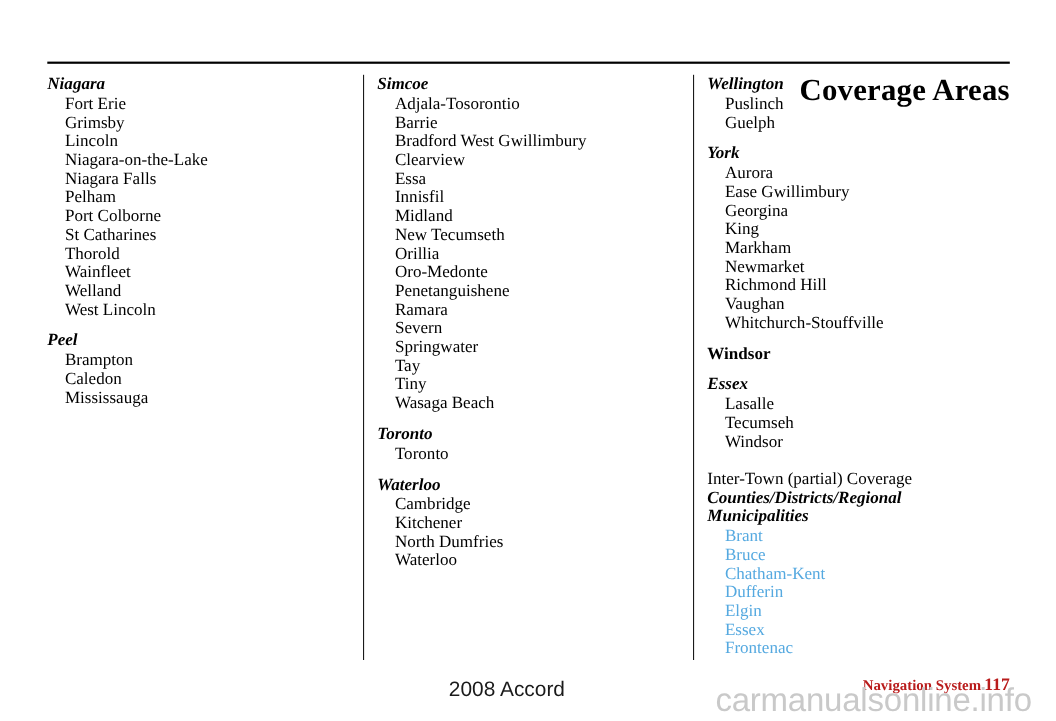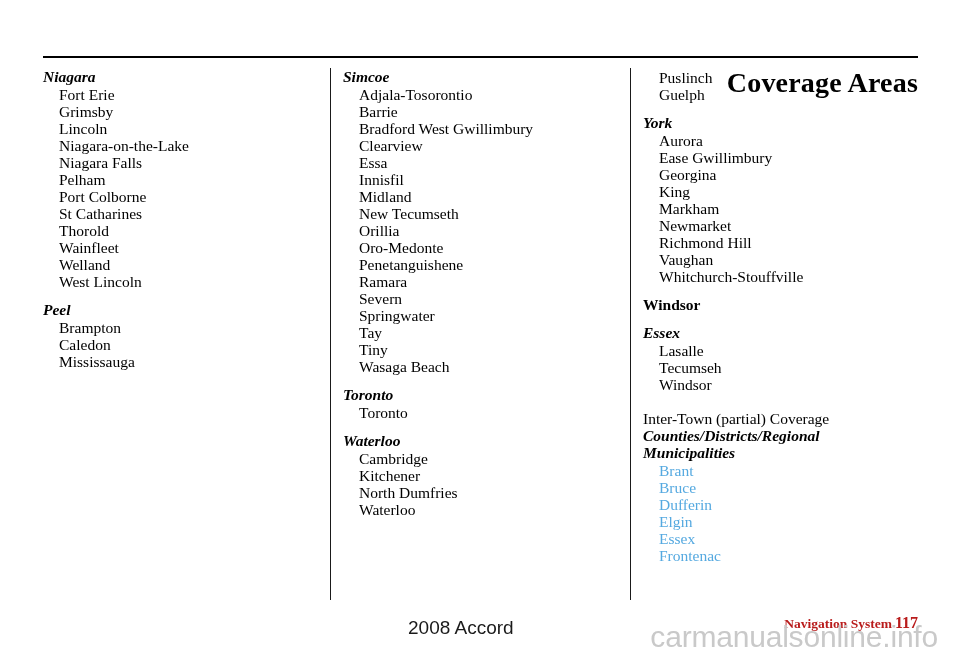--- a/index.html
+++ b/index.html
@@ -242,20 +242,21 @@
         <ul class="city-list">
           <li>Cambridge</li>
           <li>Kitchener</li>
           <li>North Dumfries</li>
           <li>Waterloo</li>
         </ul>
       </div>
     </div>
   <div class="column" id="column-right">
       <div class="section gap-after">
+        <div class="heading-county">Wellington</div>
         <ul class="city-list">
           <li>Puslinch</li>
           <li>Guelph</li>
         </ul>
       </div>
       <div class="section gap-after">
         <div class="heading-county">York</div>
         <ul class="city-list">
           <li>Aurora</li>
           <li>Ease Gwillimbury</li>
@@ -279,20 +280,21 @@
           <li>Windsor</li>
         </ul>
       </div>
       <div class="section">
         <div class="heading-block">Inter-Town (partial) Coverage</div>
         <div class="heading-block-sub">Counties/Districts/Regional</div>
         <div class="heading-block-sub">Municipalities</div>
         <ul class="city-list">
           <li class="link-item">Brant</li>
           <li class="link-item">Bruce</li>
+          <li class="link-item">Chatham-Kent</li>
           <li class="link-item">Dufferin</li>
           <li class="link-item">Elgin</li>
           <li class="link-item">Essex</li>
           <li class="link-item">Frontenac</li>
         </ul>
       </div>
     </div>
 </div>
 
 <div id="footer">

